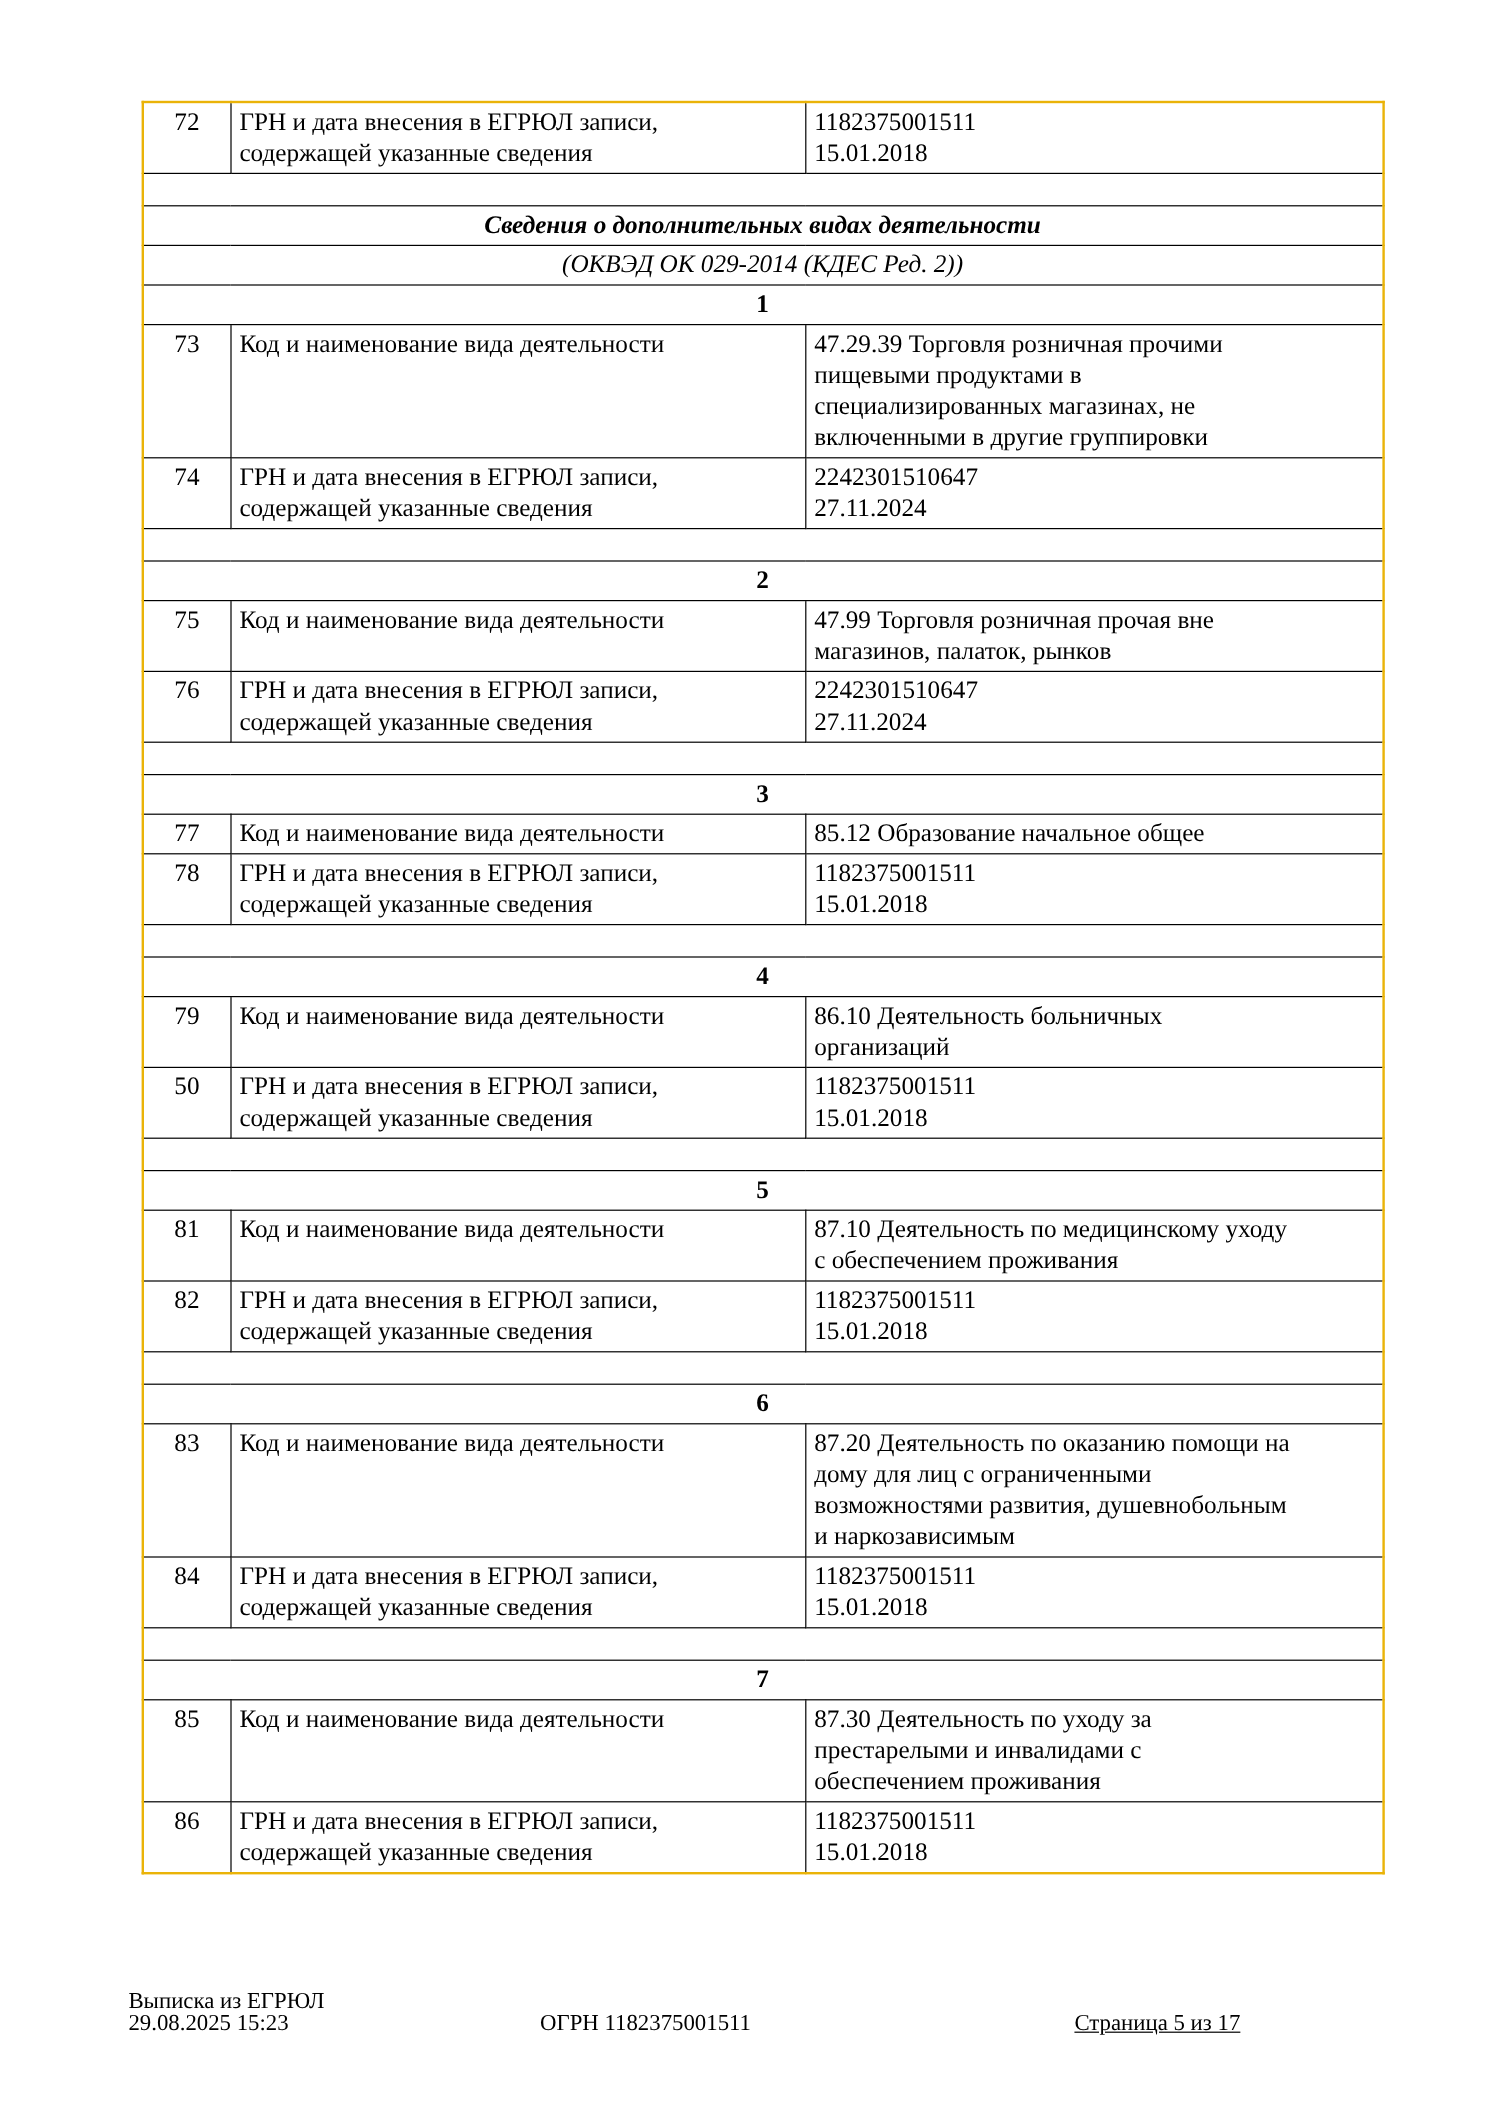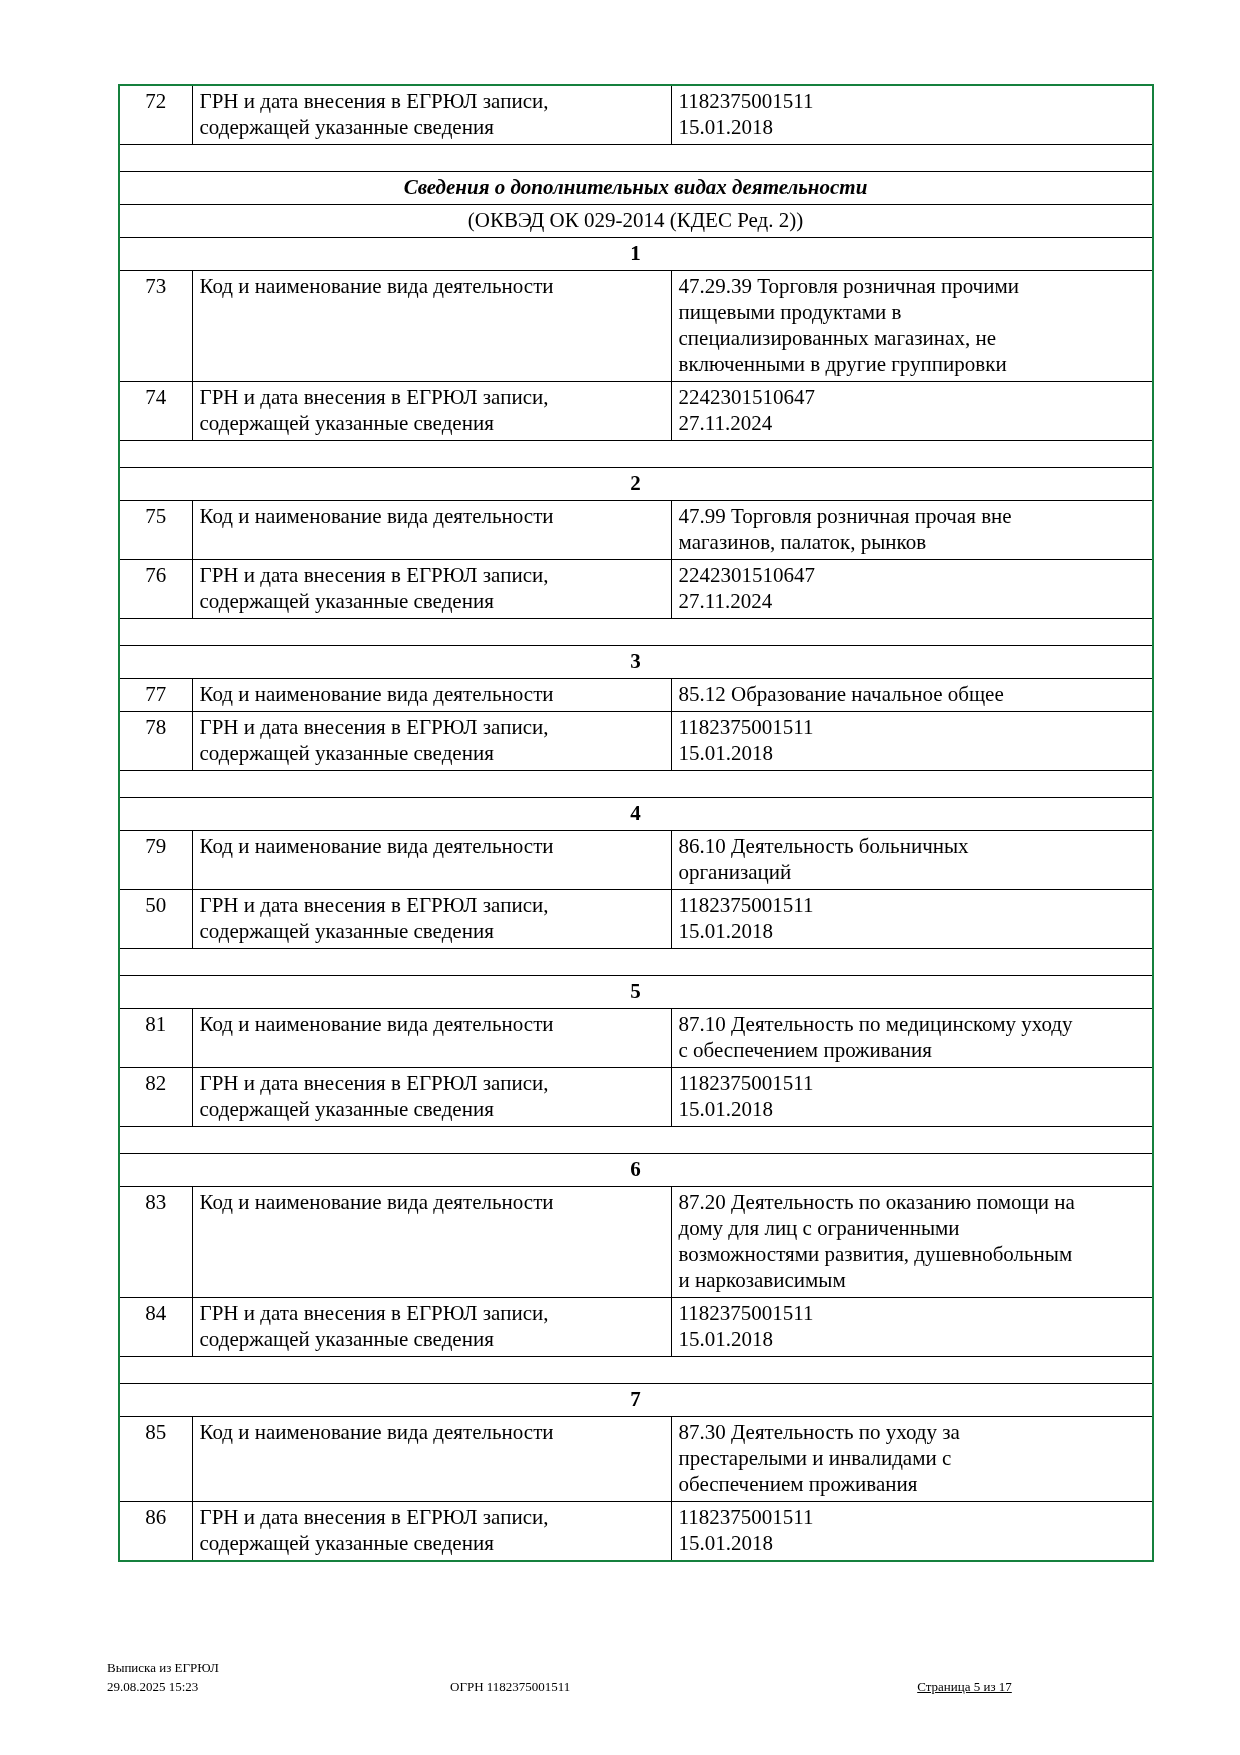--- a/index.html
+++ b/index.html
@@ -15,21 +15,21 @@
     position: relative;
     overflow: hidden;
   }
   .doc-table {
     position: absolute;
     left: 118px;
     top: 84px;
     width: 1034px;
     border-collapse: collapse;
     table-layout: fixed;
-    border: 2px solid #15803d;
+    border: 2px solid #eab308;
   }
   .doc-table td {
     border: 1px solid #000;
     vertical-align: top;
     font-size: 21px;
     line-height: 26px;
     white-space: pre-line;
     overflow: hidden;
     padding: 2px 8px 4px 7px;
   }
@@ -44,34 +44,35 @@
     height: 26px;
     padding: 0;
   }
   tr.title-row td {
     font-weight: bold;
     font-style: italic;
     text-align: center;
     margin-left: 20px;
   }
   tr.subtitle-row td {
+    font-style: italic;
     text-align: center;
   }
   tr.num-row td {
     font-weight: bold;
     text-align: center;
   }
   .footer {
     position: absolute;
     left: 107px;
     top: 1658px;
     width: 1029px;
     display: flex;
     align-items: flex-end;
-    font-size: 13px;
+    font-size: 19px;
     line-height: 19px;
   }
   .footer-left   { flex: 1; text-align: left; }
   .footer-center { flex: 1; text-align: left; }
   .footer-right  { flex: 1; text-align: center; text-decoration: underline; }
 </style>
 </head>
 <body>
 
 <table class="doc-table">

